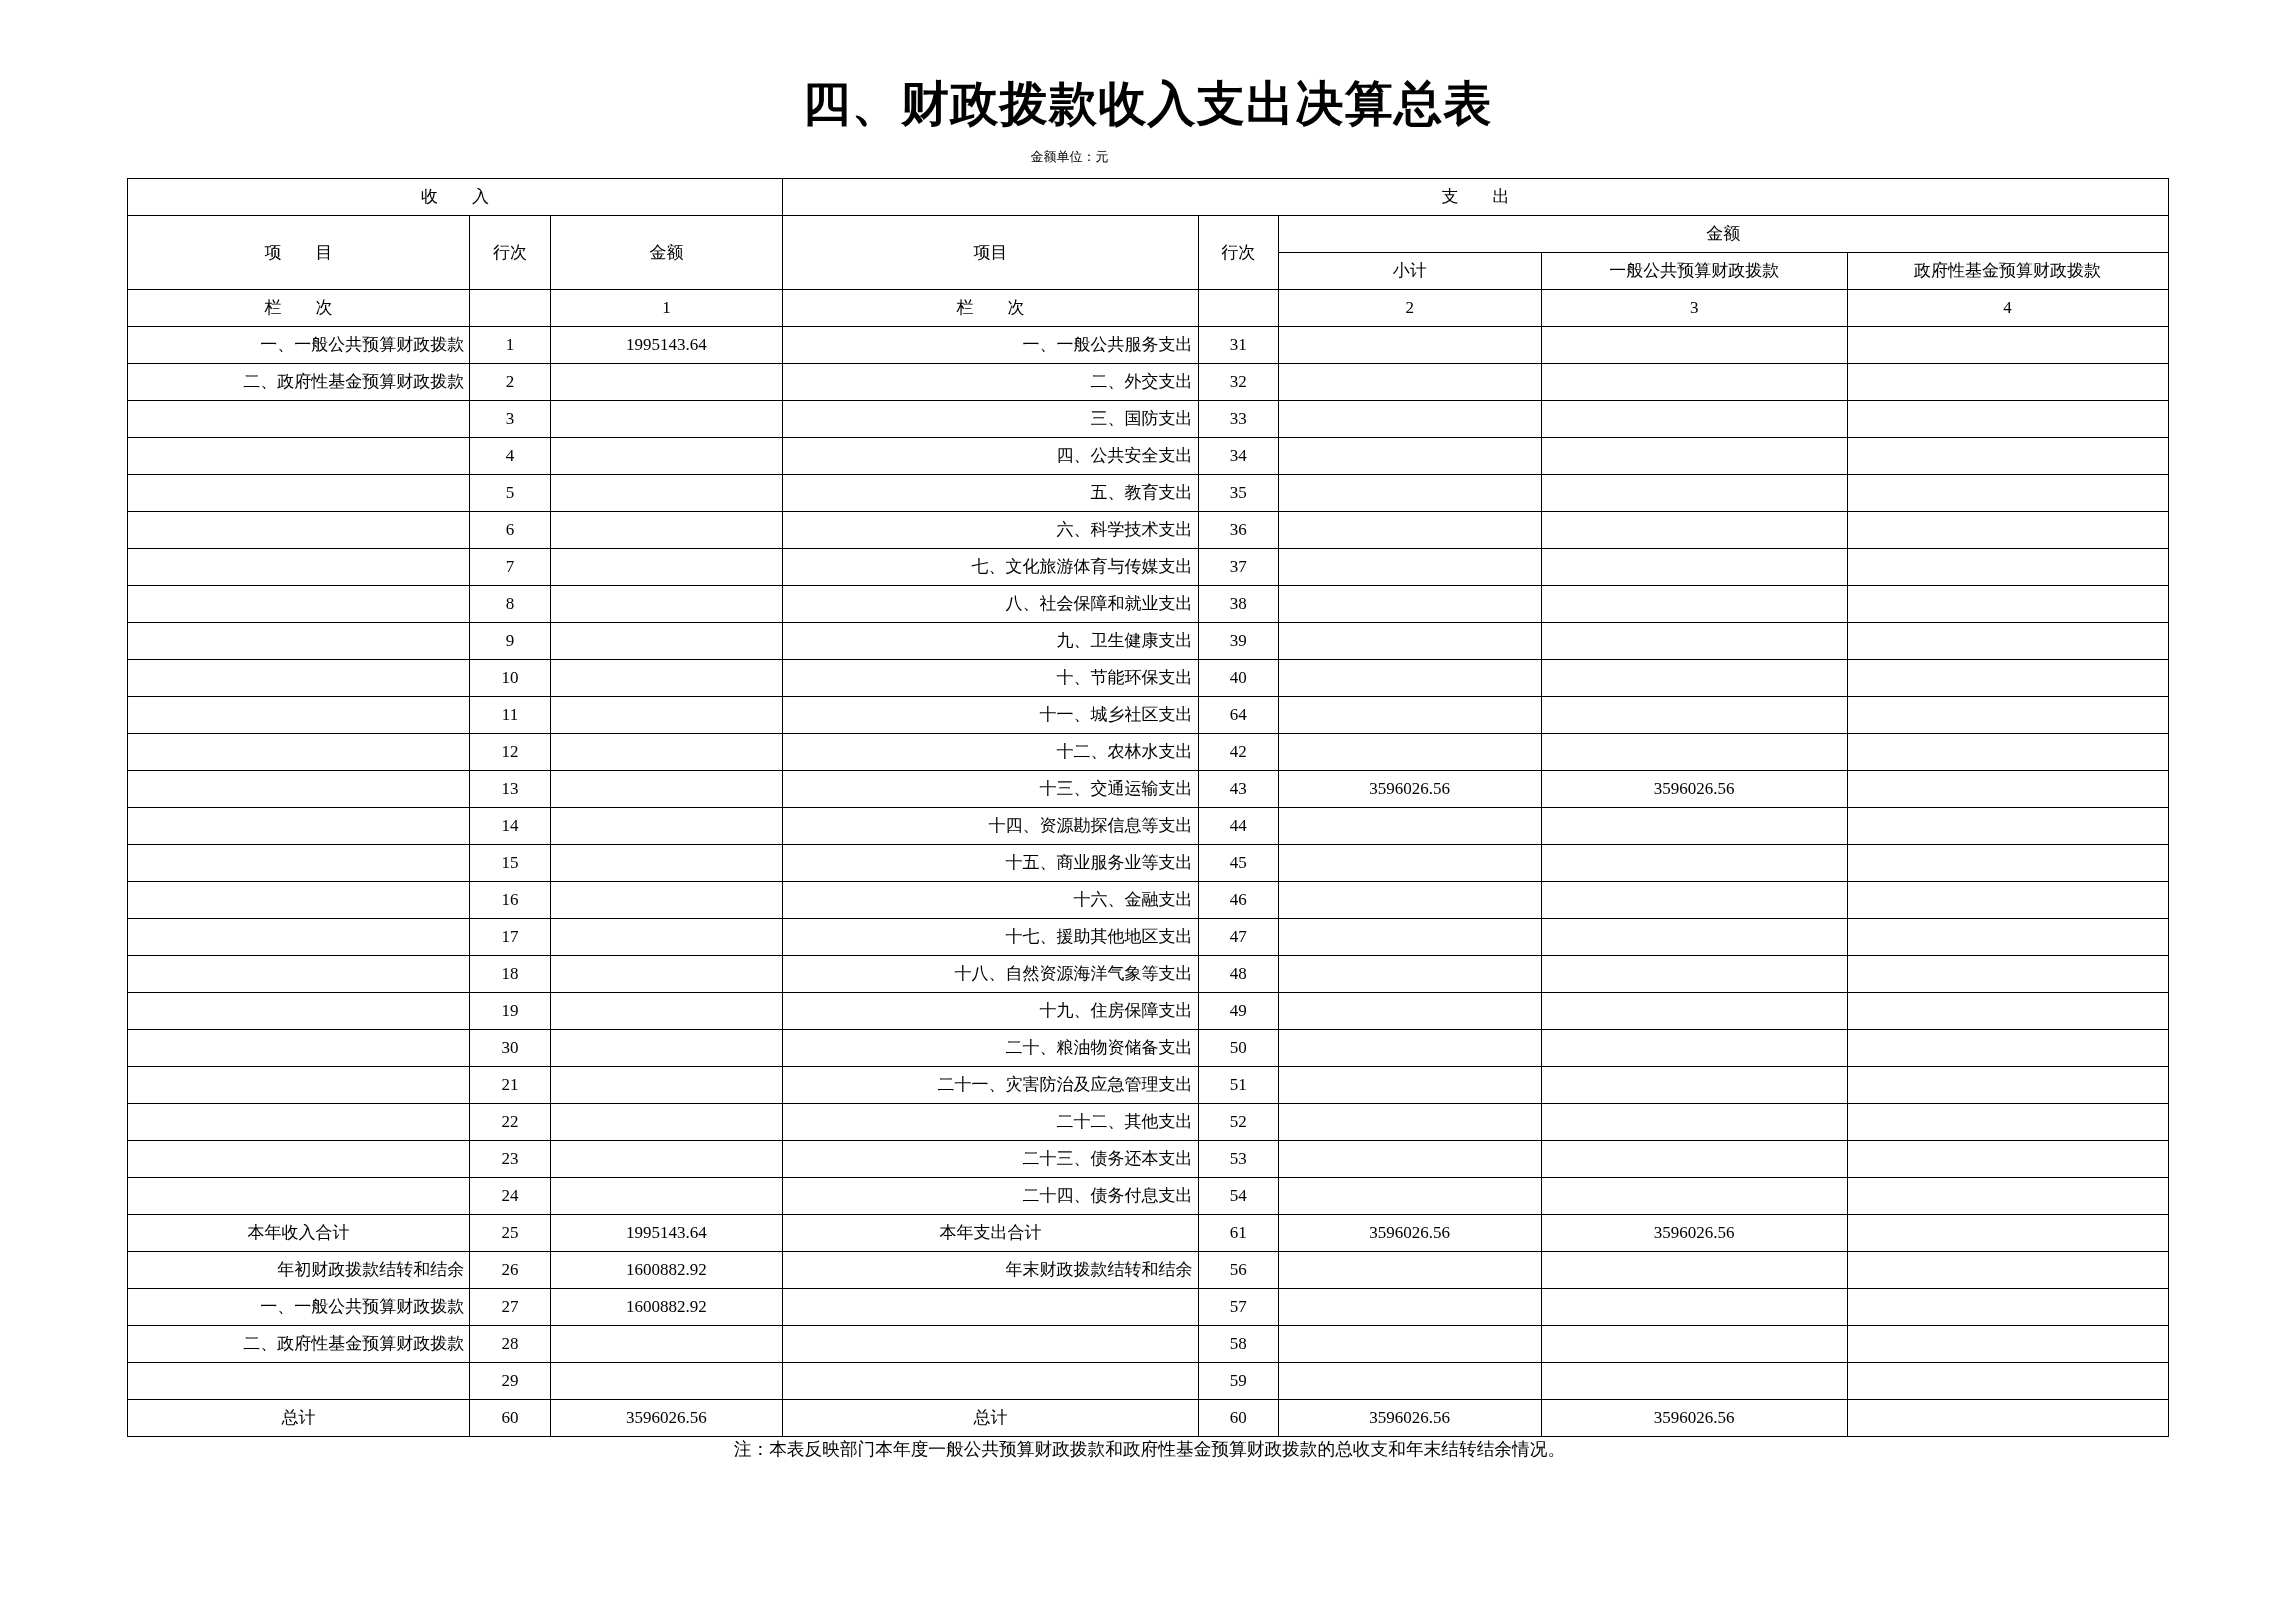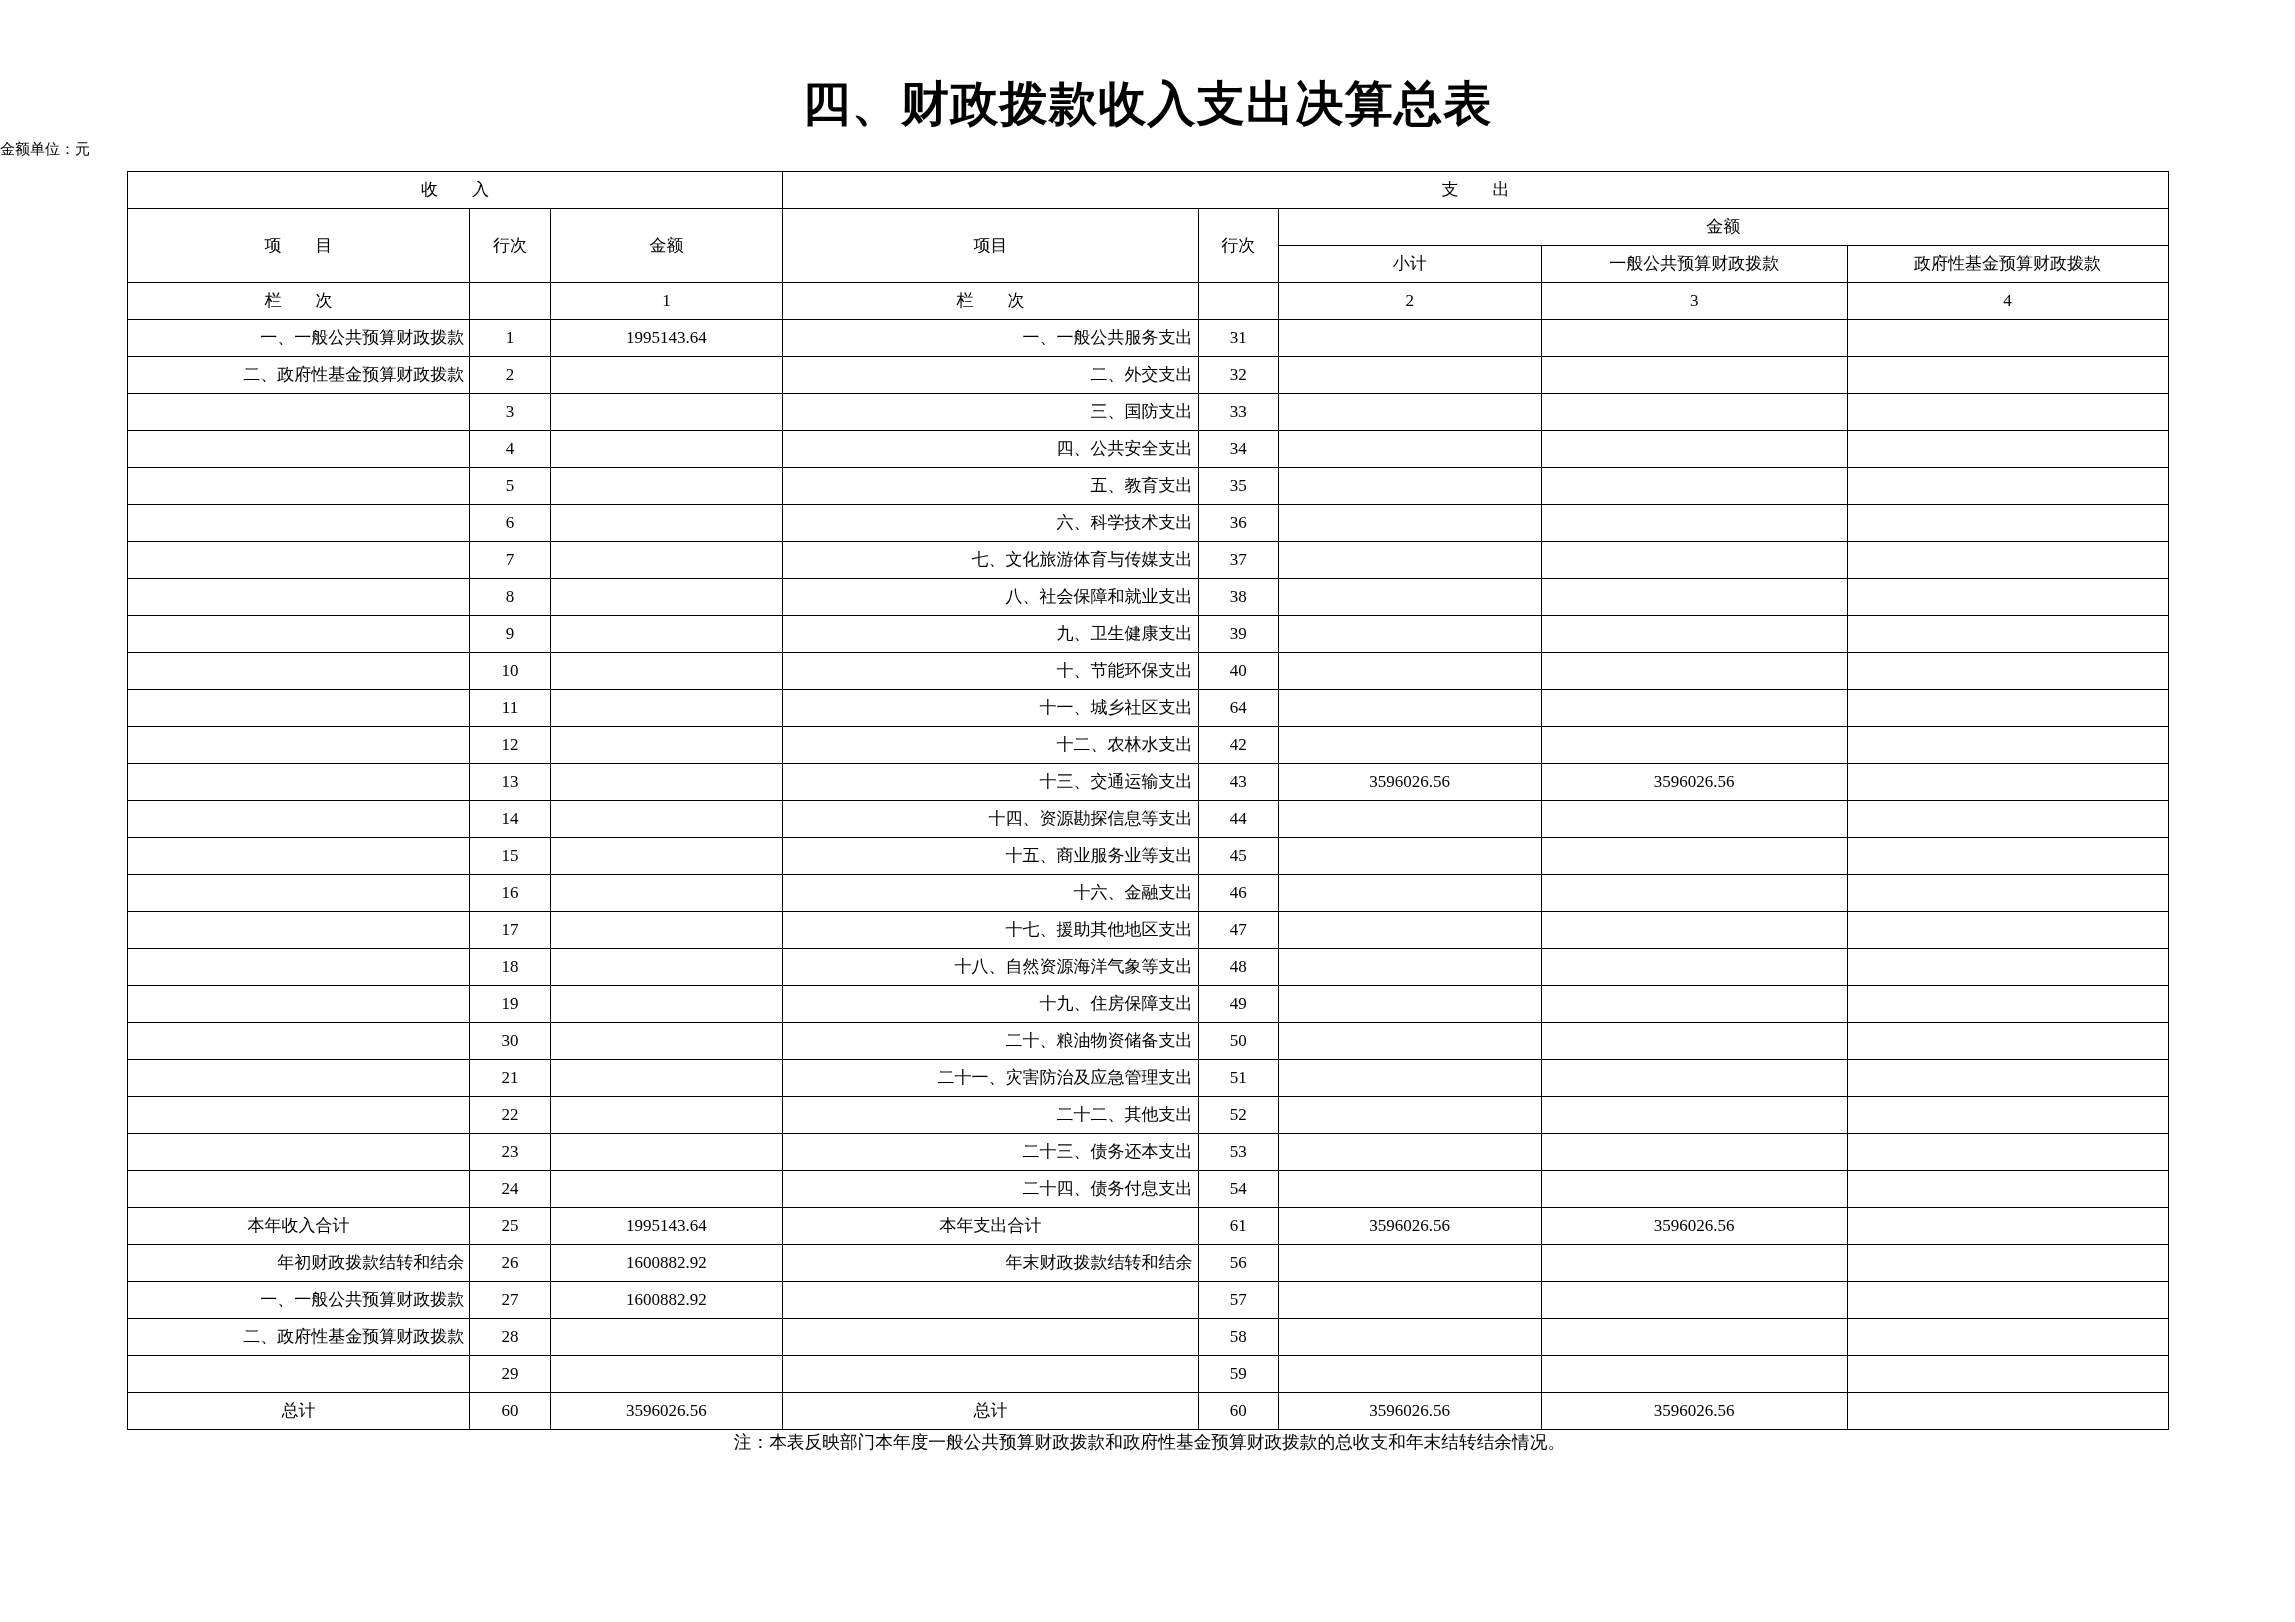--- a/index.html
+++ b/index.html
@@ -20,26 +20,26 @@
     height: 1623px;
     box-sizing: border-box;
     padding: 0;
   }
   .doc-title {
     text-align: center;
     font-size: 48px;
     font-weight: 700;
     letter-spacing: 1.3px;
     margin-top: 72px;
-    margin-bottom: 4px;
+    margin-bottom: 12px;
     font-family: "Liberation Serif", "DejaVu Serif", serif;
   }
   .unit-line {
-    text-align: left;
-    font-size: 15px;
+    text-align: center;
+    font-size: 13px;
     padding-right: 156px;
     font-family: "Liberation Serif", "DejaVu Serif", serif;
   }
   .table-wrap {
     margin: 11.8px auto 0 auto;
     width: 2042px;
   }
   table.fin {
     border-collapse: collapse;
     width: 100%;

